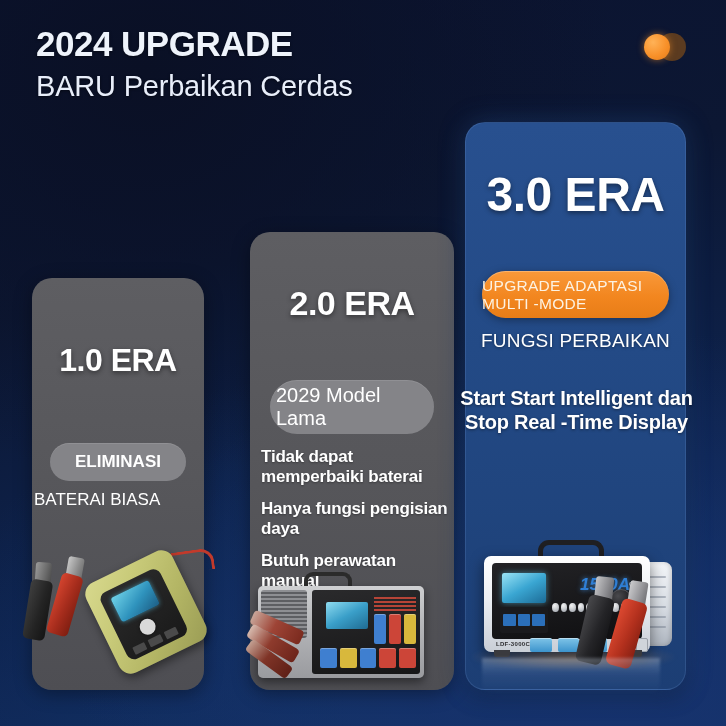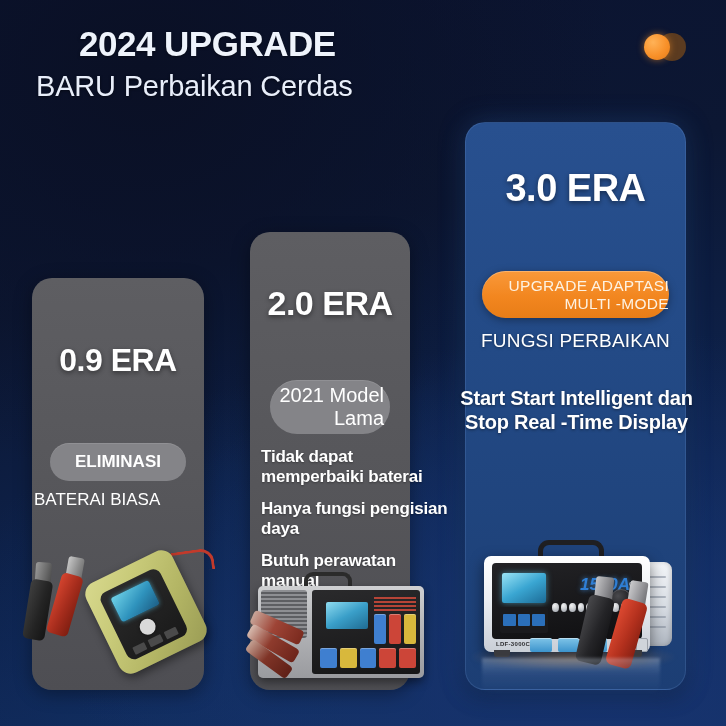--- a/index.html
+++ b/index.html
@@ -18,21 +18,20 @@
       linear-gradient(165deg, #0b1330 0%, #0c1733 35%, #0e2450 70%, #113168 100%);
     overflow: hidden;
   }
 
   
   .header { position: absolute; left: 36px; top: 24px; width: 560px; }
   .hdr-line1 {
     font-size: 35px; font-weight: bold; color: #eef3fb;
     letter-spacing: -0.5px; line-height: 1.14;
     text-shadow: 0 1px 3px rgba(0,0,0,.5);
-    margin-left: 43px;
   }
   .hdr-line2 {
     font-size: 29px; font-weight: 400; color: #e8eefa;
     letter-spacing: -0.2px; line-height: 1.25; margin-top: 4px;
     text-shadow: 0 1px 3px rgba(0,0,0,.5);
   }
   .dots { position: absolute; right: 30px; top: 33px; width: 54px; height: 30px; }
   .dot-a {
     position: absolute; left: 16px; top: 0; width: 28px; height: 28px;
     border-radius: 50%; background: #5b3b20; filter: blur(0.4px);
@@ -50,34 +49,34 @@
     background: linear-gradient(180deg, #5e5e62 0%, #56565a 55%, #4e4e53 100%);
     box-shadow: 0 4px 18px rgba(0,0,0,.35);
   }
   .card-blue {
     background: linear-gradient(180deg, #28508f 0%, #234a86 40%, #1c3e74 100%);
     box-shadow: 0 0 26px rgba(45,95,170,.38), 0 6px 22px rgba(0,0,0,.4);
     border: 1px solid rgba(120,160,220,.20);
   }
 
   #card-1 { left: 32px;  top: 278px; width: 172px; height: 412px; }
-  #card-2 { left: 250px; top: 232px; width: 160px; height: 458px; }
+  #card-2 { left: 250px; top: 232px; width: 204px; height: 458px; }
   #card-3 { left: 465px; top: 122px; width: 221px; height: 568px; }
 
   .era-title {
     position: absolute; left: 0; right: 0; text-align: center;
     font-weight: bold; color: #ffffff; letter-spacing: -0.5px;
     text-shadow: 0 2px 5px rgba(0,0,0,.45);
   }
   #era-1 { top: 64px;  font-size: 32px; }
   #era-2 { top: 52px;  font-size: 34px; }
-  #era-3 { top: 44px;  font-size: 38px; }
+  #era-3 { top: 44px;  font-size: 48px; }
 
   .pill {
-    position: absolute; border-radius: 999px; text-align: right;
+    position: absolute; border-radius: 999px; text-align: left;
     display: flex; align-items: center; justify-content: center;
     line-height: 1.14;
   }
   .pill-grey {
     background: #848488; color: #ffffff;
     box-shadow: inset 0 1px 0 rgba(255,255,255,.10);
   }
   .pill-orange {
     background: linear-gradient(180deg, #f9993a 0%, #f2861f 55%, #e87d17 100%);
     color: #fdf2e2;
@@ -353,21 +352,21 @@
   <div class="header">
     <div class="hdr-line1">2024 UPGRADE</div>
     <div class="hdr-line2">BARU Perbaikan Cerdas</div>
   </div>
   <div class="dots">
     <div class="dot-a"></div>
     <div class="dot-b"></div>
   </div>
 
   <div class="card card-grey" id="card-1">
-    <div class="era-title" id="era-1">0.9 ERA</div>
+    <div class="era-title" id="era-1">1.0 ERA</div>
     <div class="pill pill-grey" id="pill-1">ELIMINASI</div>
     <div id="sub-1">BATERAI BIASA</div>
   </div>
 
   <div class="product" id="prod-1">
     <div id="p1-cable"></div>
     <div id="p1-case">
       <div id="p1-face">
         <div id="p1-lcd"></div>
         <div id="p1-knob"></div>
@@ -383,21 +382,21 @@
         <div class="clamp-body"></div>
     </div>
     <div class="clamp" id="p1-clamp-blk">
       <div class="clamp-jaw"></div>
         <div class="clamp-body"></div>
     </div>
   </div>
 
   <div class="card card-grey" id="card-2">
     <div class="era-title" id="era-2">2.0 ERA</div>
-    <div class="pill pill-grey" id="pill-2">2021 Model Lama</div>
+    <div class="pill pill-grey" id="pill-2">2029 Model Lama</div>
     <div class="bullets">
       <div class="bullet">Tidak dapat memperbaiki baterai</div>
       <div class="bullet">Hanya fungsi pengisian daya</div>
       <div class="bullet">Butuh perawatan manual</div>
     </div>
   </div>
 
   <div class="product" id="prod-2">
     <div id="p2-handle"></div>
     <div id="p2-body">

